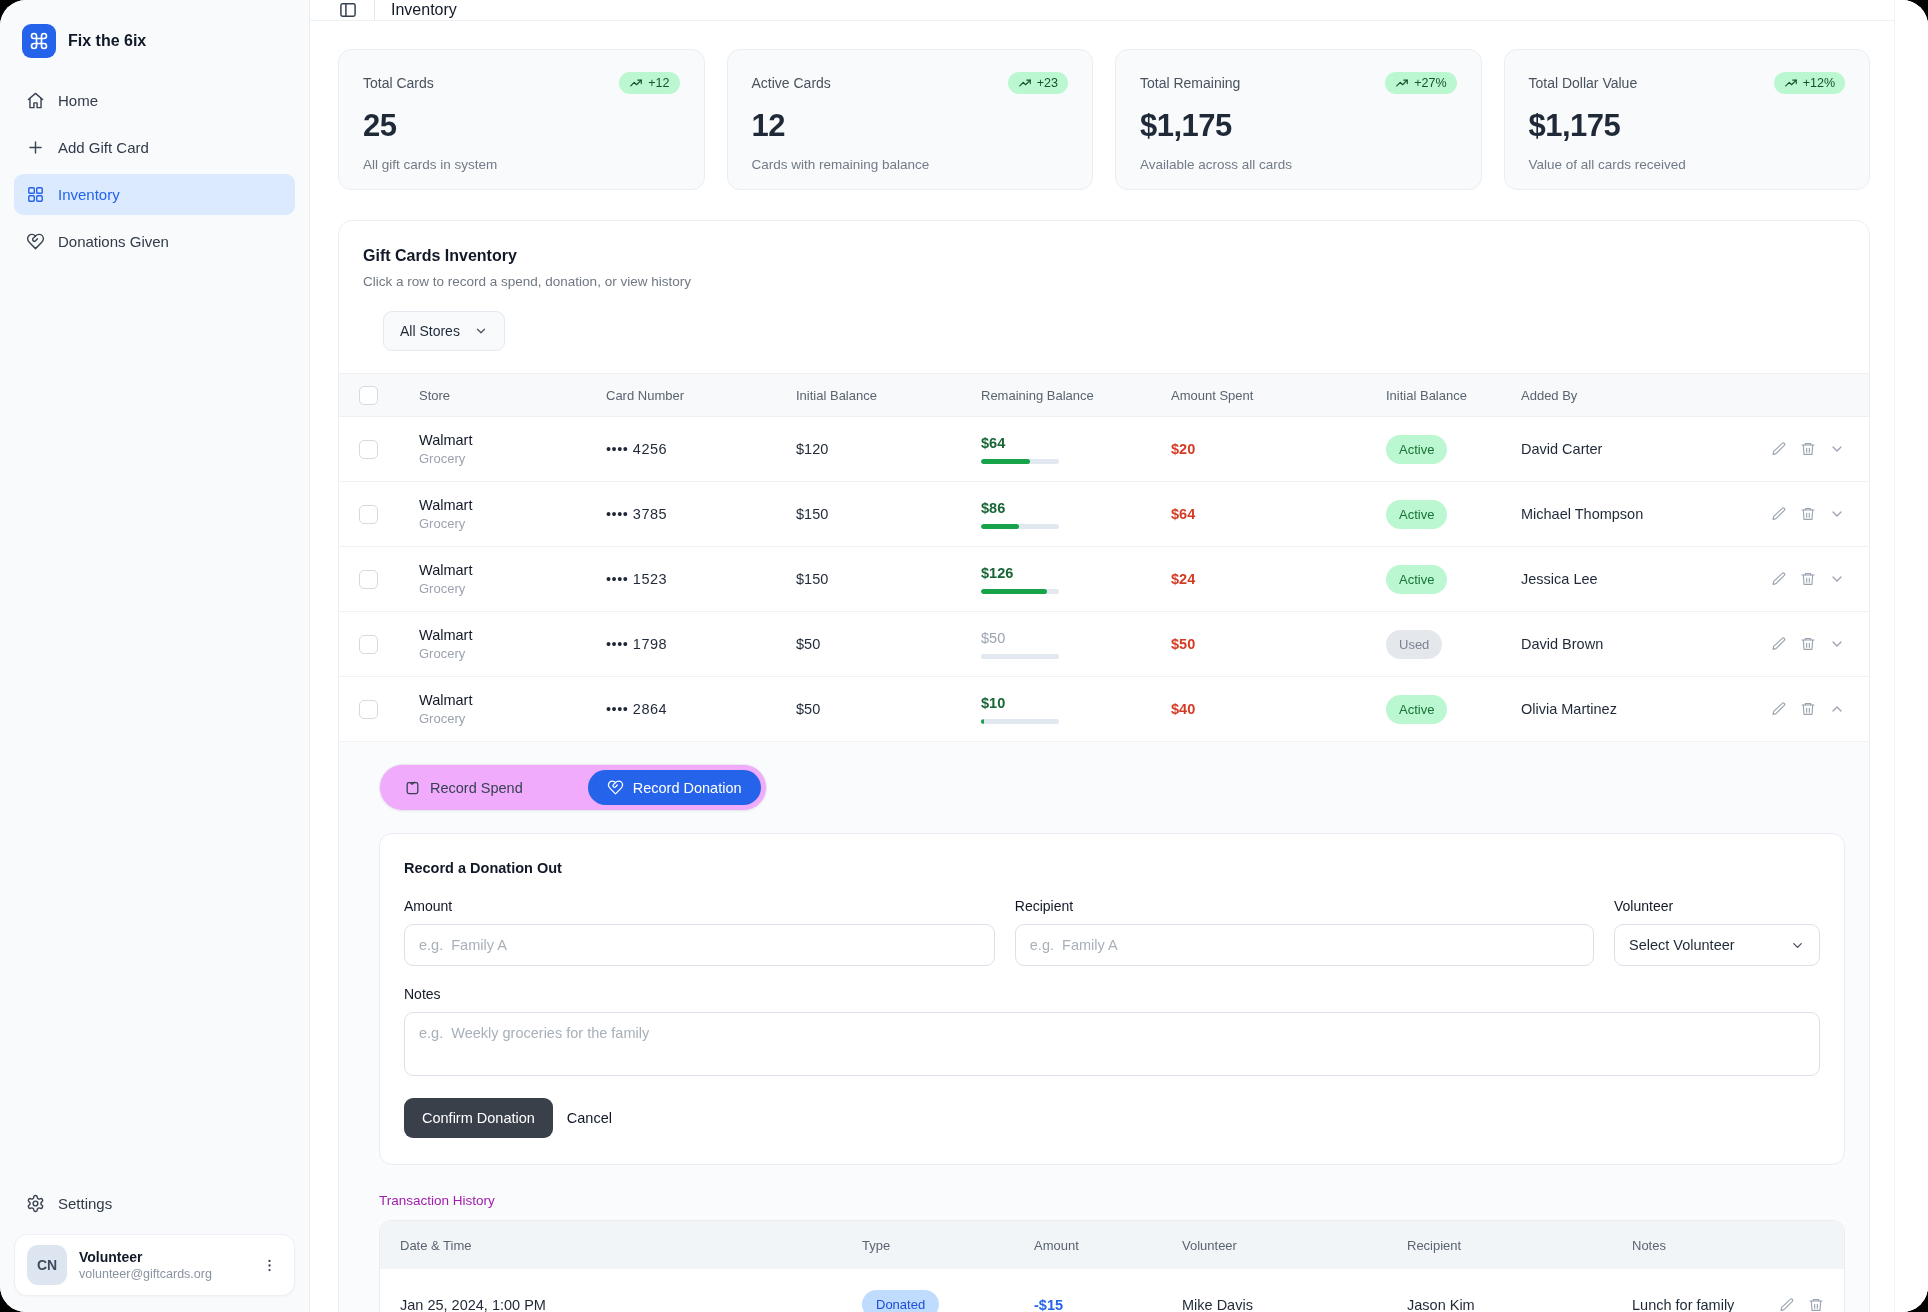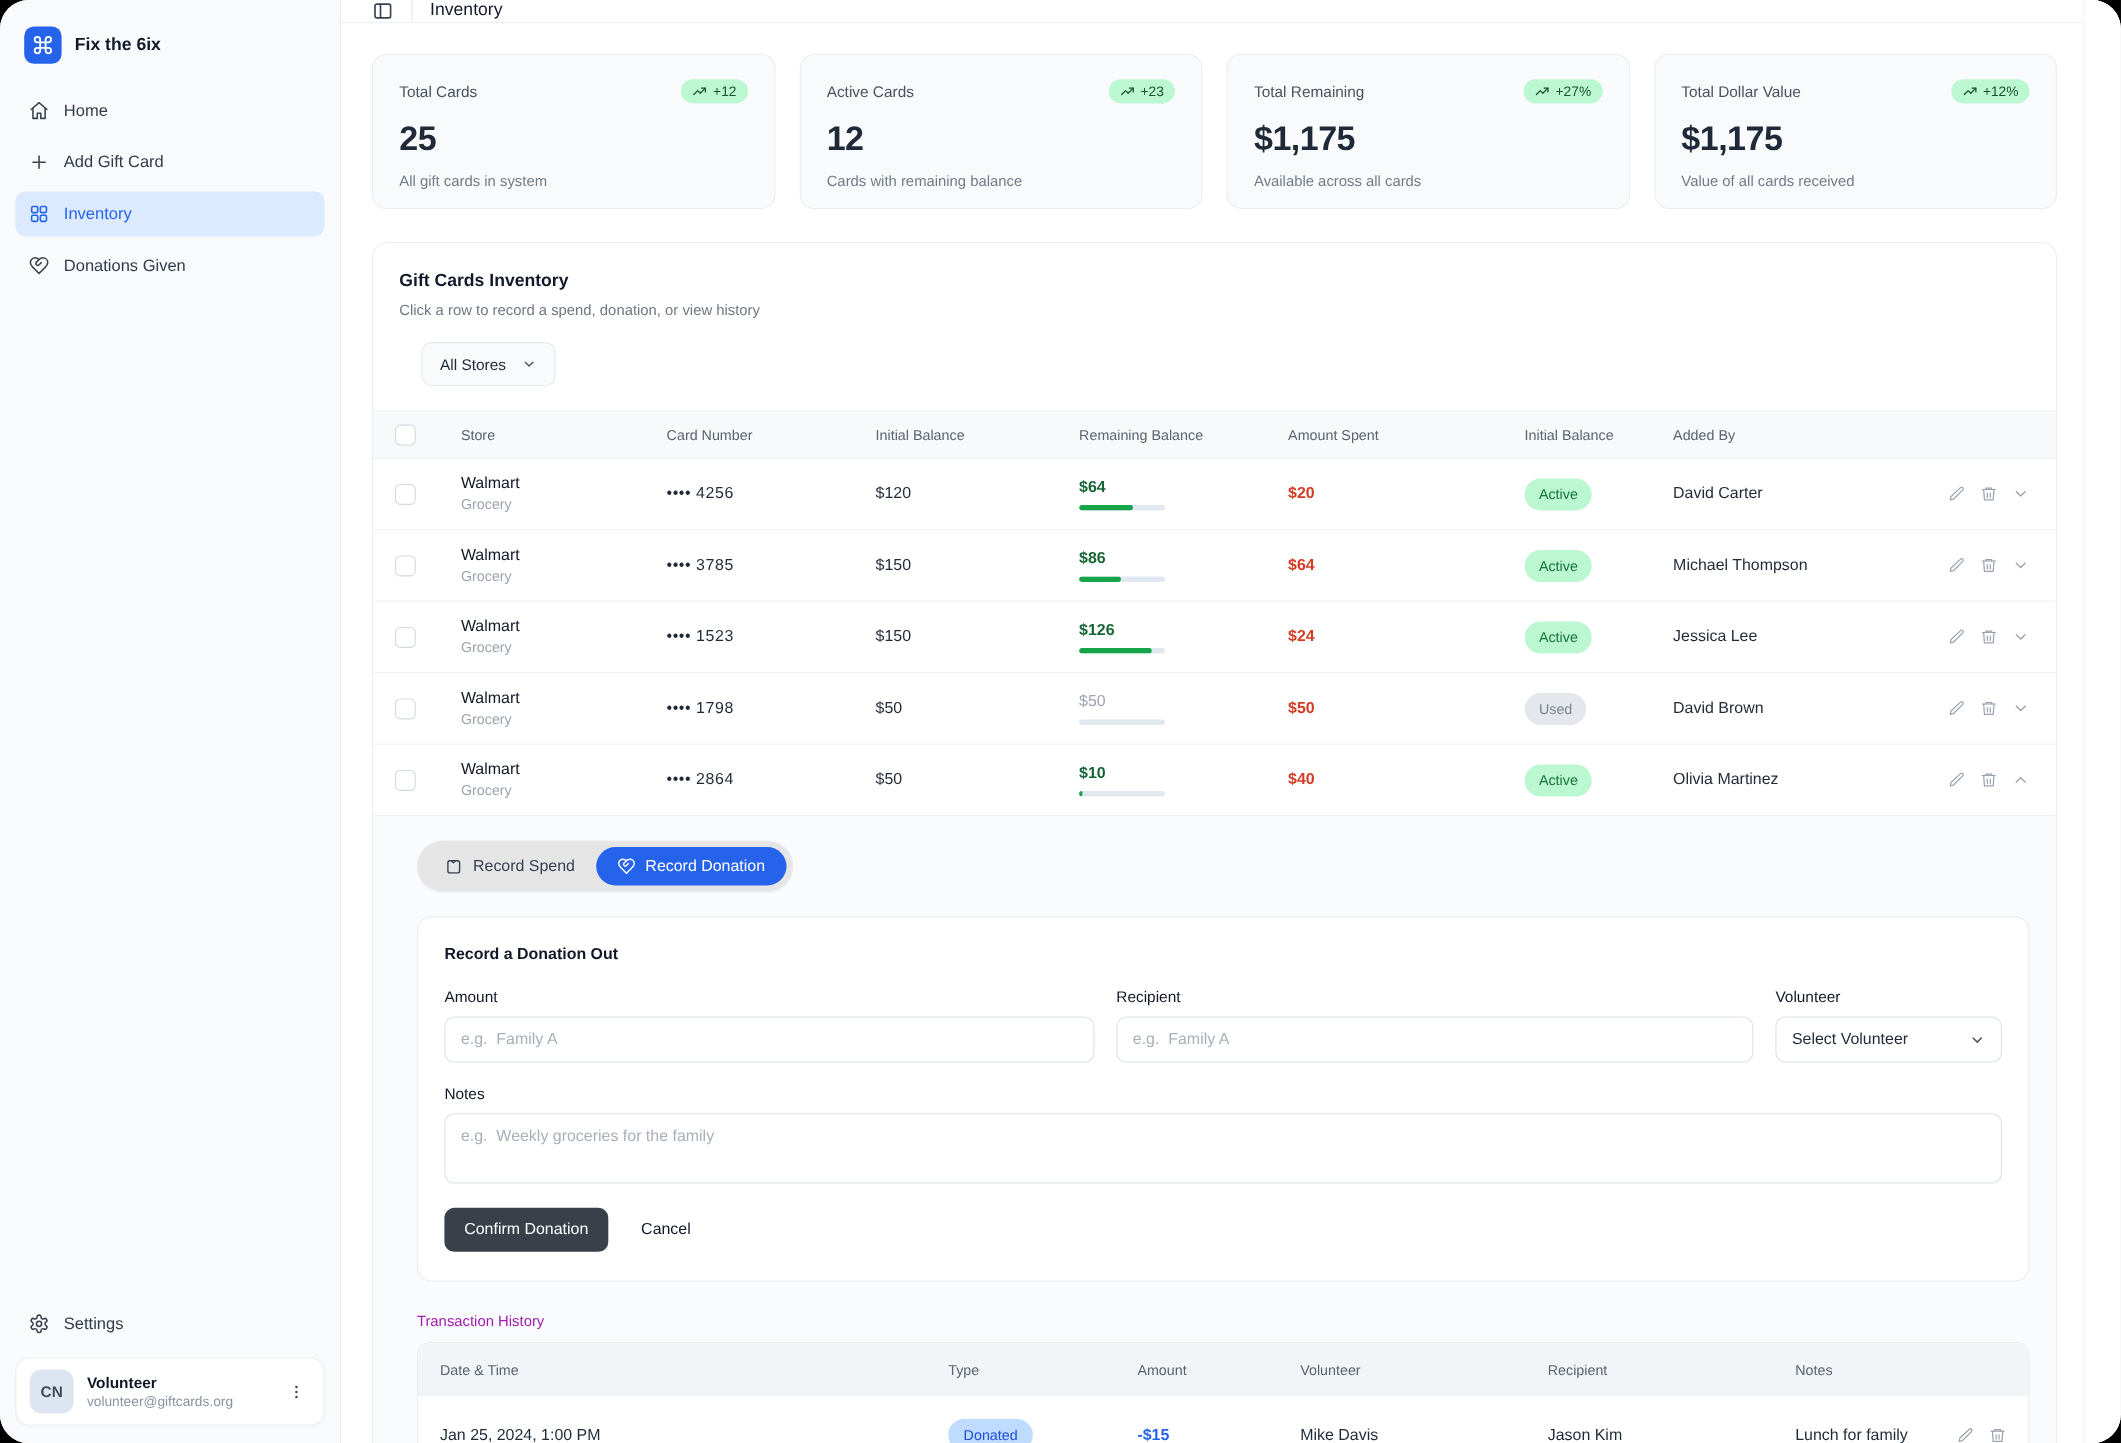--- a/index.html
+++ b/index.html
@@ -94,22 +94,22 @@
   .badge-status { display:inline-block; background:#bbf7d0; color:#187437; font-size:13px; font-weight:500;
     padding:7px 13px; border-radius:999px; }
   .badge-status.used { background:#e4e7eb; color:#7b8492; }
   .row-actions { display:flex; align-items:center; gap:13px; justify-content:flex-end; color:#9aa3af; }
   .row-actions svg { width:16px; height:16px; cursor:pointer; }
   .chev { transition:transform .1s; }
   .chev.up { transform:rotate(180deg); }
 
   
   .expanded { background:#fafbfc; border-bottom:1px solid #f0f2f5; padding:22px 24px 30px 40px; }
-  .seg-wrap { display:inline-flex; align-items:center; background:#e5e5e5; border:1px solid #e7ebef;
-    border-radius:999px; padding:5px; box-shadow:0 1px 2px rgba(16,24,40,.04); }
+  .seg-wrap { display:inline-flex; align-items:center; background:#f0abfc; border:1px solid #e7ebef;
+    border-radius:999px; padding:5px; box-shadow:0 1px 2px rgba(16,24,40,.04);gap:46px; }
   .seg-btn { display:flex; align-items:center; gap:9px; padding:9px 19px; border-radius:999px;
     font-size:14.5px; color:#374151; cursor:pointer; background:transparent; border:none; font-family:inherit; }
   .seg-btn svg { width:17px; height:17px; }
   .seg-btn.active { background:#2563eb; color:#fff; font-weight:500; }
 
   .don-form { margin-top:22px; background:#fff; border:1px solid #e9edf2; border-radius:13px; padding:26px 24px; }
   .form-title { font-size:14.5px; font-weight:700; color:#111827; }
   .form-grid { display:flex; gap:20px; margin-top:22px; }
   .field { display:flex; flex-direction:column; gap:10px; }
   .field-amount { flex:1.02; }
@@ -119,21 +119,21 @@
   .tinput { height:42px; border:1px solid #dbe1e8; border-radius:9px; padding:0 14px; font-size:14.5px;
     color:#111827; font-family:inherit; outline:none; width:100%; background:#fff; }
   .tinput::placeholder { color:#a8b0ba; }
   .vol-select { height:42px; border:1px solid #dbe1e8; border-radius:9px; padding:0 14px; display:flex;
     align-items:center; justify-content:space-between; font-size:14.5px; color:#1f2937; cursor:pointer; background:#fff; }
   .vol-select svg { width:15px; height:15px; color:#4b5563; }
   .notes-field { margin-top:20px; }
   .notes-area { height:64px; border:1px solid #dbe1e8; border-radius:9px; padding:12px 14px; font-size:14.5px;
     font-family:inherit; color:#111827; outline:none; width:100%; resize:none; }
   .notes-area::placeholder { color:#a8b0ba; }
-  .form-actions { display:flex; align-items:center; gap:30px; margin-top:22px; }
+  .form-actions { display:flex; align-items:center; gap:14px; margin-top:22px; }
   .btn-dark { background:#394049; color:#fff; border:none; border-radius:9px; padding:12px 18px;
     font-size:14.5px; font-weight:500; font-family:inherit; cursor:pointer; }
   .btn-plain { background:none; border:none; font-size:14.5px; color:#111827; font-family:inherit; cursor:pointer; }
 
   
   .hist-label { font-size:13.5px; color:#a21caf; margin-top:28px; }
   .hist-table { margin-top:12px; border:1px solid #e9edf2; border-radius:12px; overflow:hidden; background:#fff; }
   .hrow { display:grid; grid-template-columns:462px 172px 148px 225px 225px 1fr 86px; align-items:center; padding:0 20px; }
   .hhead { background:#f2f5f8; height:48px; }
   .hth { font-size:13px; color:#5a6470; }

